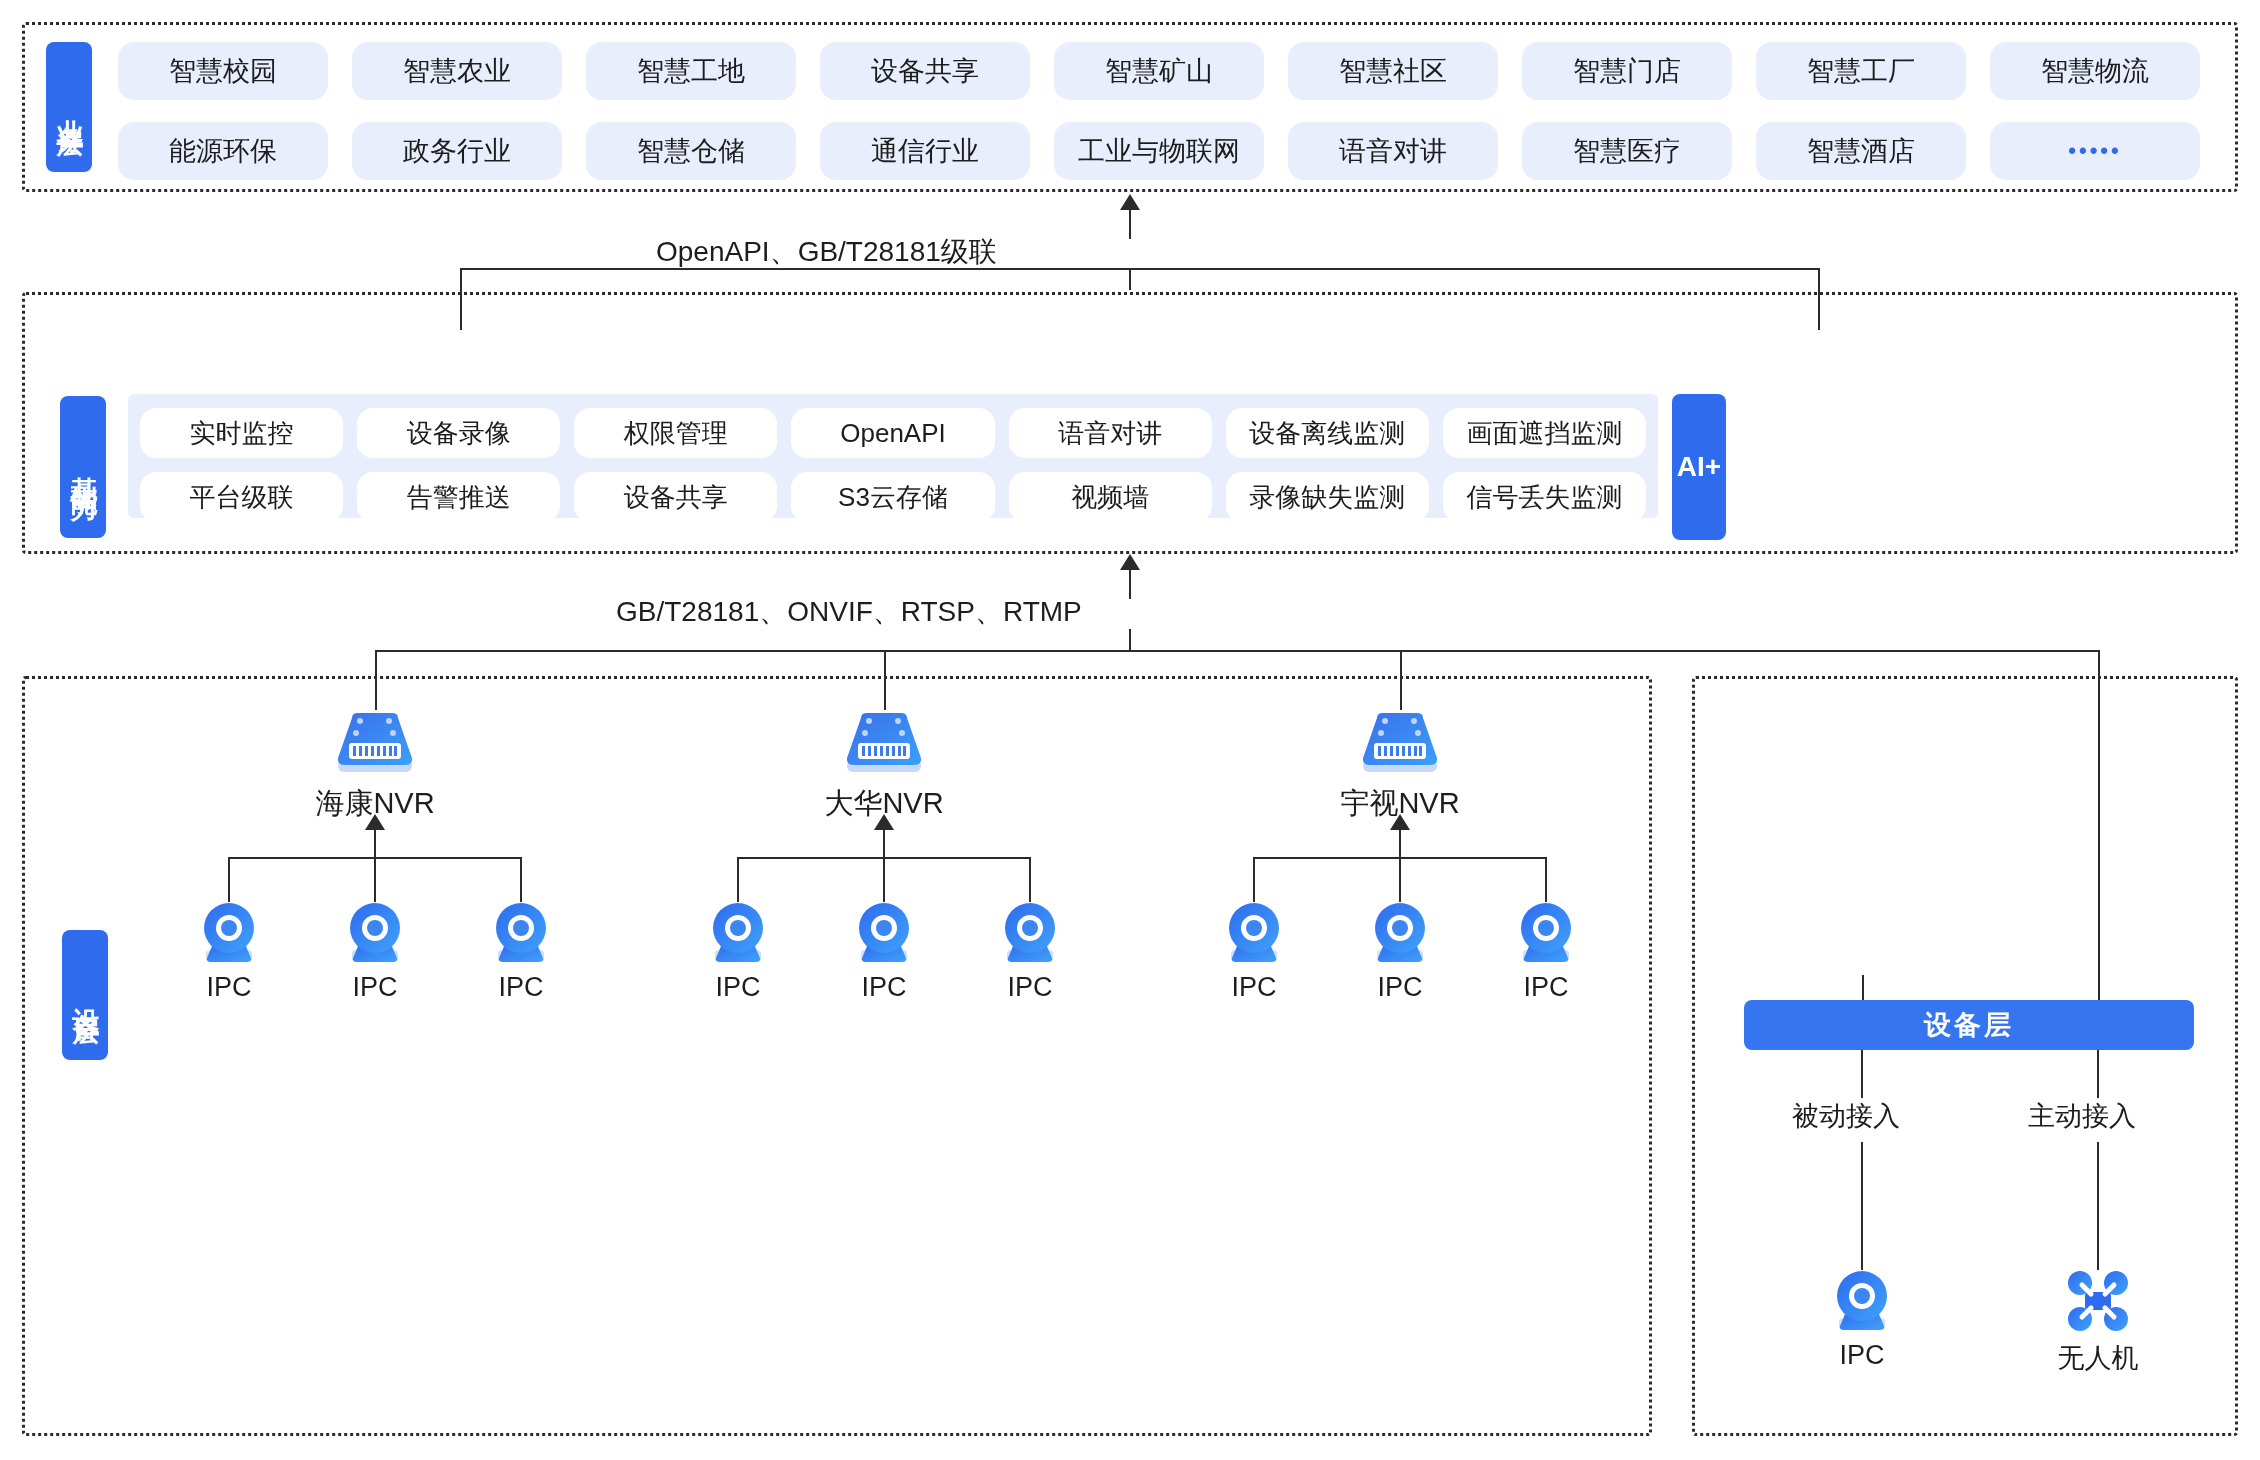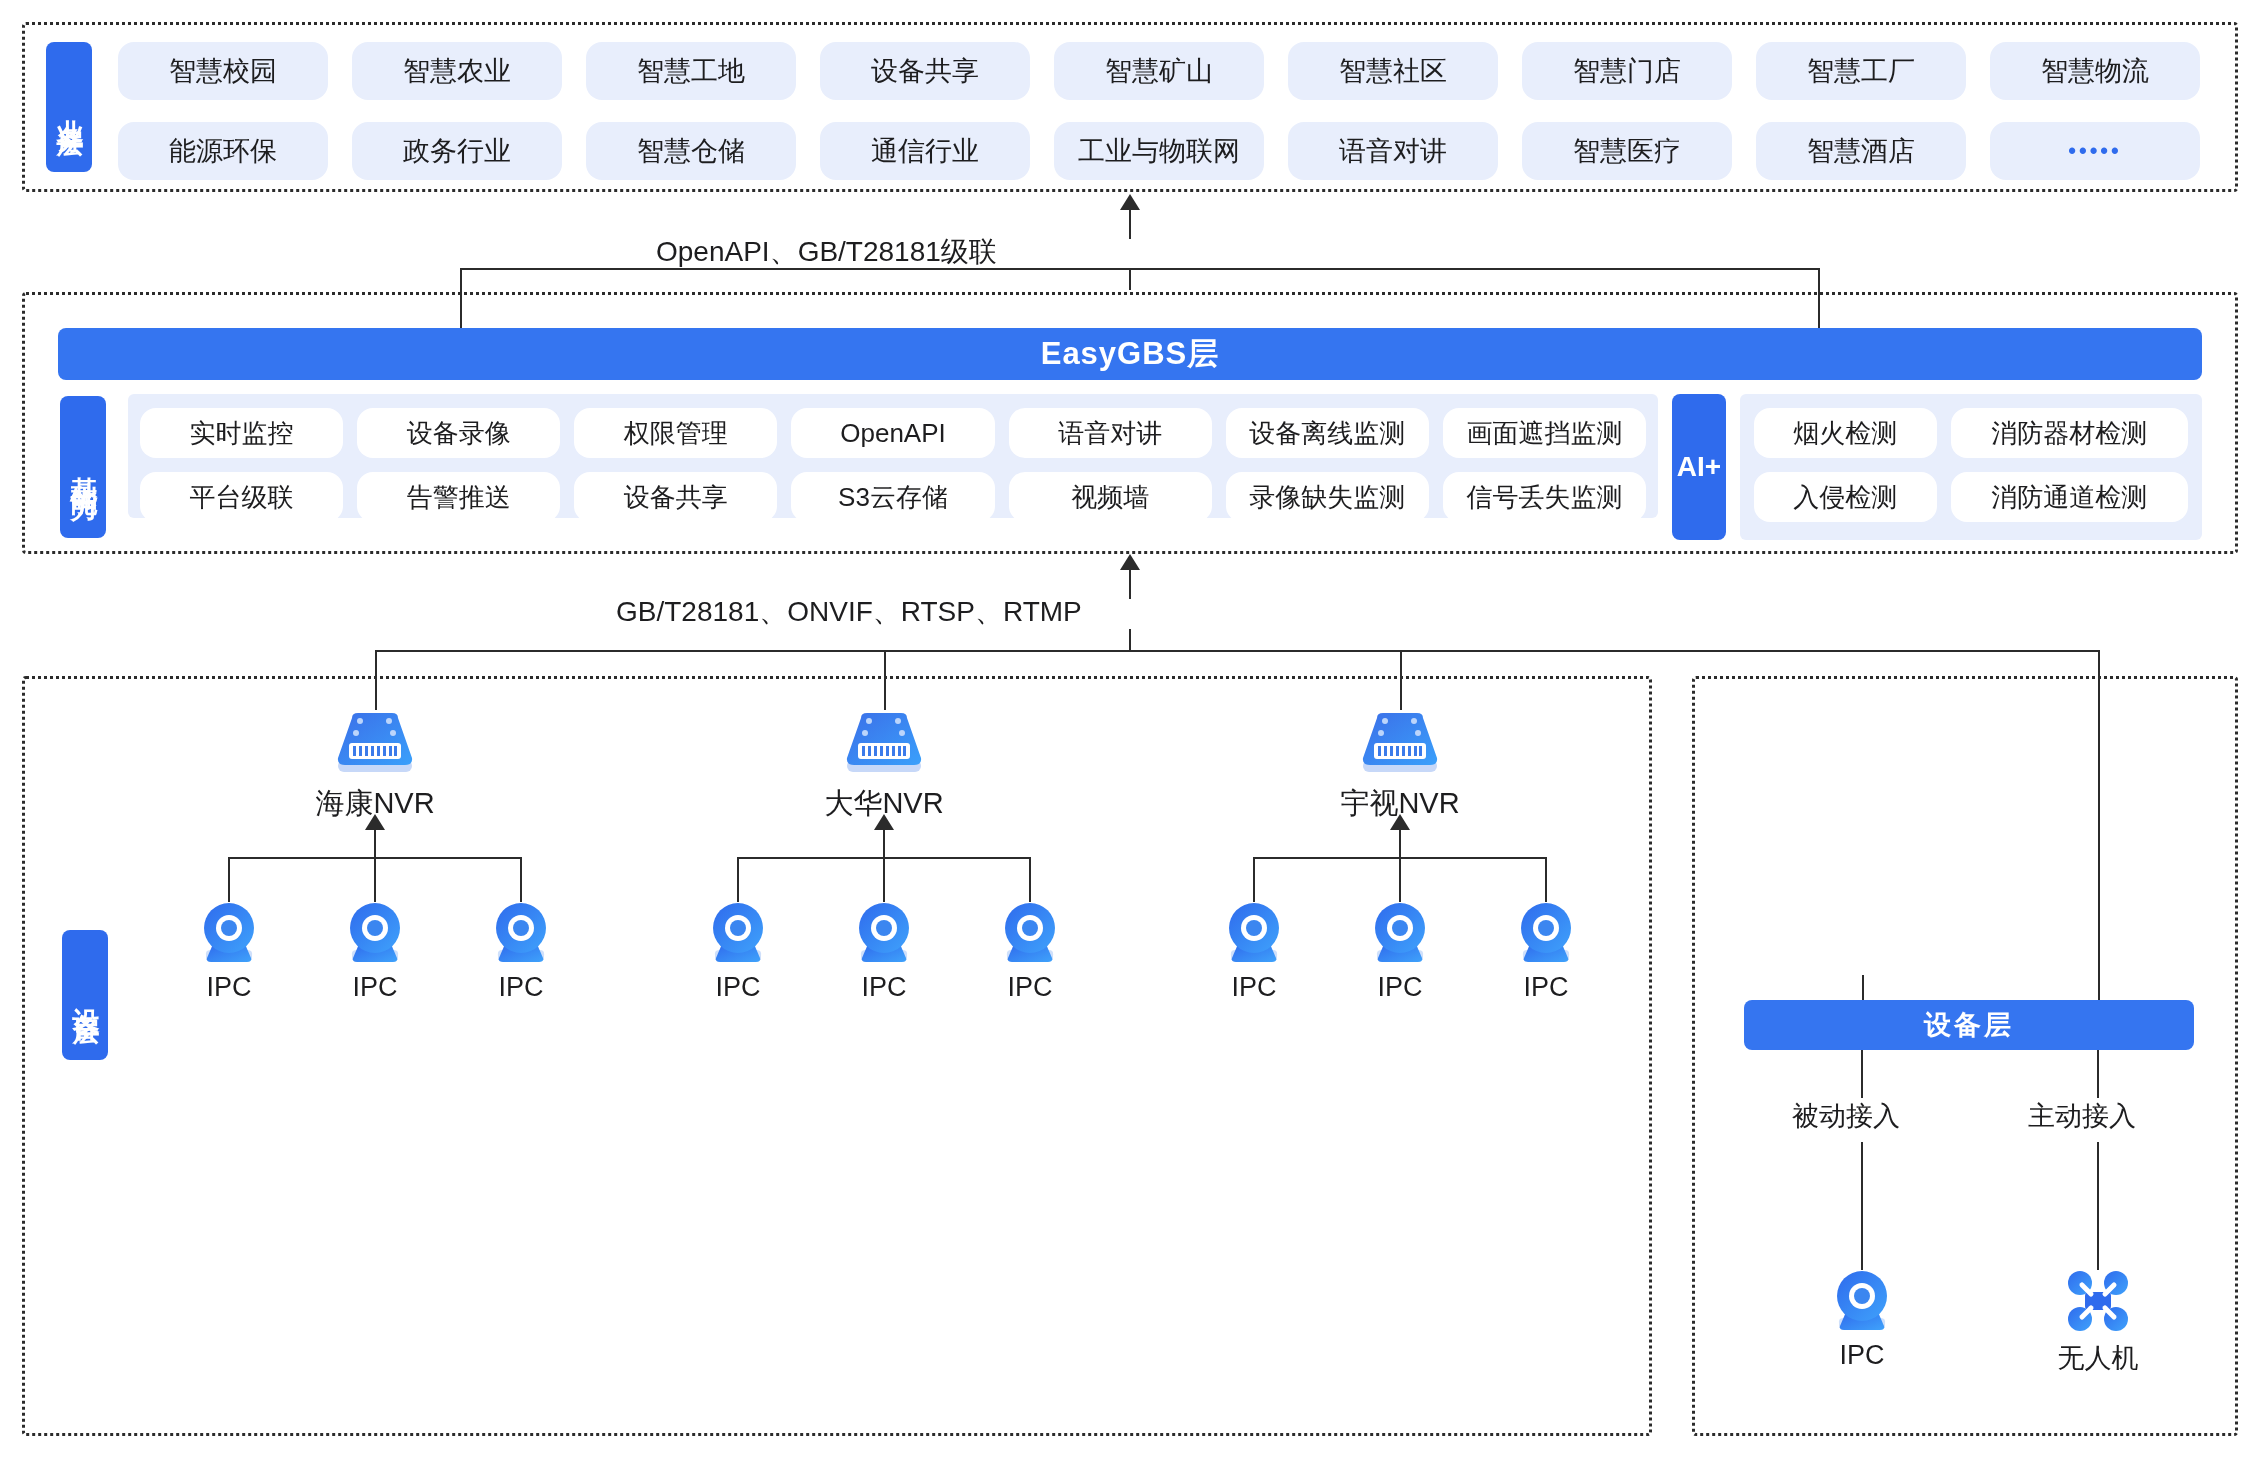--- a/index.html
+++ b/index.html
@@ -107,49 +107,40 @@
 
   <div class="conn-label" id="conn1-label">OpenAPI、GB/T28181级联</div>
   <div class="ln lnv" style="left:1129px;top:209px;height:30px;"></div>
   <div class="arrow-up" style="left:1120px;top:194px;"></div>
   <div class="ln lnv" style="left:1129px;top:269px;height:21px;"></div>
   <div class="ln lnh" style="left:460px;top:268px;width:1360px;"></div>
   <div class="ln lnv" style="left:460px;top:268px;height:62px;"></div>
   <div class="ln lnv" style="left:1818px;top:268px;height:62px;"></div>
 
   <div class="dashed" id="easygbs-layer"></div>
-  <div id="easygbs-bar">EasyGBS层</div>
   <div class="vtab" id="base-tab">基础能力</div>
   <div id="cap-panel">
     <div class="cap-grid" id="cap-grid">
         <div class="chip white">实时监控</div>
         <div class="chip white">设备录像</div>
         <div class="chip white">权限管理</div>
         <div class="chip white">OpenAPI</div>
         <div class="chip white">语音对讲</div>
         <div class="chip white">设备离线监测</div>
         <div class="chip white">画面遮挡监测</div>
         <div class="chip white">平台级联</div>
         <div class="chip white">告警推送</div>
         <div class="chip white">设备共享</div>
         <div class="chip white">S3云存储</div>
         <div class="chip white">视频墙</div>
         <div class="chip white">录像缺失监测</div>
         <div class="chip white">信号丢失监测</div>
       </div>
   </div>
   <div id="ai-tab">AI+</div>
-  <div id="ai-panel">
-    <div class="ai-grid" id="ai-grid">
-        <div class="chip white">烟火检测</div>
-        <div class="chip white">消防器材检测</div>
-        <div class="chip white">入侵检测</div>
-        <div class="chip white">消防通道检测</div>
-      </div>
-  </div>
 
   <div class="conn-label" id="conn2-label">GB/T28181、ONVIF、RTSP、RTMP</div>
   <div class="ln lnv" style="left:1129px;top:569px;height:30px;"></div>
   <div class="arrow-up" style="left:1120px;top:554px;"></div>
   <div class="ln lnv" style="left:1129px;top:629px;height:22px;"></div>
   <div class="ln lnh" style="left:375px;top:650px;width:1725px;"></div>
   <div class="ln lnv" style="left:375px;top:650px;height:60px;"></div>
   <div class="ln lnv" style="left:884px;top:650px;height:60px;"></div>
   <div class="ln lnv" style="left:1400px;top:650px;height:60px;"></div>
   <div class="ln lnv" style="left:2098px;top:650px;height:350px;"></div>

